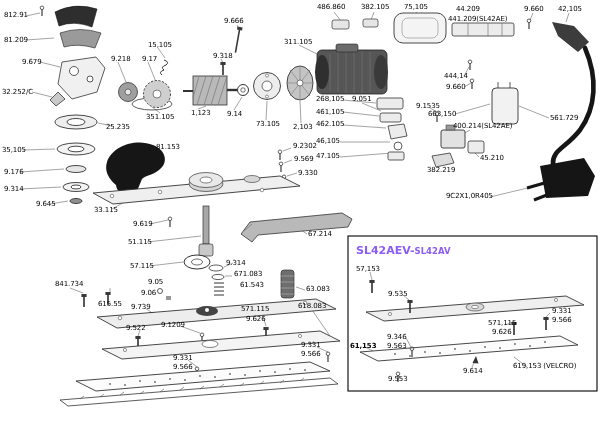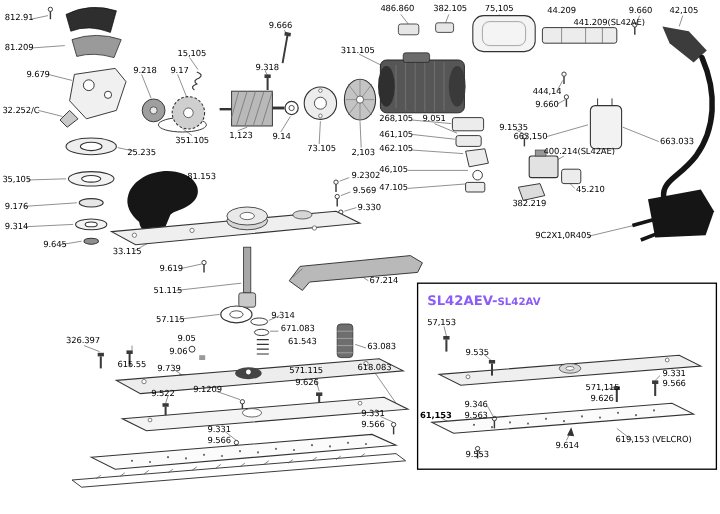--- a/index.html
+++ b/index.html
@@ -331,50 +331,50 @@
       <div class="part-label" style="left: 191px; top: 110px;">1,123</div>
       <div class="part-label" style="left: 227px; top: 111px;">9.14</div>
       <div class="part-label" style="left: 256px; top: 121px;">73.105</div>
       <div class="part-label" style="left: 293px; top: 124px;">2,103</div>
       <div class="part-label" style="left: 224px; top: 18px;">9.666</div>
       <div class="part-label" style="left: 284px; top: 39px;">311.105</div>
       <div class="part-label" style="left: 317px; top: 4px;">486.860</div>
       <div class="part-label" style="left: 361px; top: 4px;">382.105</div>
       <div class="part-label" style="left: 404px; top: 4px;">75,105</div>
       <div class="part-label" style="left: 456px; top: 6px;">44.209</div>
-      <div class="part-label" style="left: 454px; top: 16px; padding-left: 24px;">441.209(SL42AE)</div>
+      <div class="part-label" style="left: 424px; top: 16px; padding-left: 24px;">441.209(SL42AE)</div>
       <div class="part-label" style="left: 524px; top: 6px;">9.660</div>
       <div class="part-label" style="left: 558px; top: 6px;">42,105</div>
       <div class="part-label" style="left: 444px; top: 73px;">444,14</div>
       <div class="part-label" style="left: 446px; top: 84px;">9.660</div>
       <div class="part-label" style="left: 316px; top: 96px;">268,105</div>
       <div class="part-label" style="left: 352px; top: 96px;">9.051</div>
       <div class="part-label" style="left: 316px; top: 109px;">461,105</div>
       <div class="part-label" style="left: 316px; top: 121px;">462.105</div>
       <div class="part-label" style="left: 416px; top: 103px;">9.1535</div>
       <div class="part-label" style="left: 428px; top: 111px;">663,150</div>
-      <div class="part-label" style="left: 550px; top: 115px;">663.033</div>
+      <div class="part-label" style="left: 550px; top: 115px;">561.729</div>
       <div class="part-label" style="left: 453px; top: 123px;">400.214(SL42AE)</div>
       <div class="part-label" style="left: 316px; top: 138px;">46,105</div>
       <div class="part-label" style="left: 316px; top: 153px;">47.105</div>
       <div class="part-label" style="left: 480px; top: 155px;">45.210</div>
       <div class="part-label" style="left: 427px; top: 167px;">382.219</div>
       <div class="part-label" style="left: 293px; top: 143px;">9.2302</div>
       <div class="part-label" style="left: 294px; top: 156px;">9.569</div>
       <div class="part-label" style="left: 298px; top: 170px;">9.330</div>
       <div class="part-label" style="left: 446px; top: 193px;">9C2X1,0R405</div>
       <div class="part-label" style="left: 133px; top: 221px;">9.619</div>
       <div class="part-label" style="left: 128px; top: 239px;">51.115</div>
       <div class="part-label" style="left: 308px; top: 231px;">67.214</div>
       <div class="part-label" style="left: 130px; top: 263px;">57.115</div>
       <div class="part-label" style="left: 226px; top: 260px;">9.314</div>
       <div class="part-label" style="left: 234px; top: 271px;">671.083</div>
       <div class="part-label" style="left: 240px; top: 282px;">61.543</div>
       <div class="part-label" style="left: 306px; top: 286px;">63.083</div>
-      <div class="part-label" style="left: 55px; top: 281px;">326.397</div>
+      <div class="part-label" style="left: 55px; top: 281px;">841.734</div>
       <div class="part-label" style="left: 98px; top: 281px; margin-top: 20px;">615.55</div>
       <div class="part-label" style="left: 148px; top: 279px;">9.05</div>
       <div class="part-label" style="left: 141px; top: 290px;">9.06</div>
       <div class="part-label" style="left: 131px; top: 304px;">9.739</div>
       <div class="part-label" style="left: 241px; top: 306px;">571.115</div>
       <div class="part-label" style="left: 246px; top: 316px;">9.626</div>
       <div class="part-label" style="left: 126px; top: 325px;">9.522</div>
       <div class="part-label" style="left: 161px; top: 322px;">9.1209</div>
       <div class="part-label" style="left: 298px; top: 303px;">618.083</div>
       <div class="part-label" style="left: 173px; top: 355px;">9.331</div>

